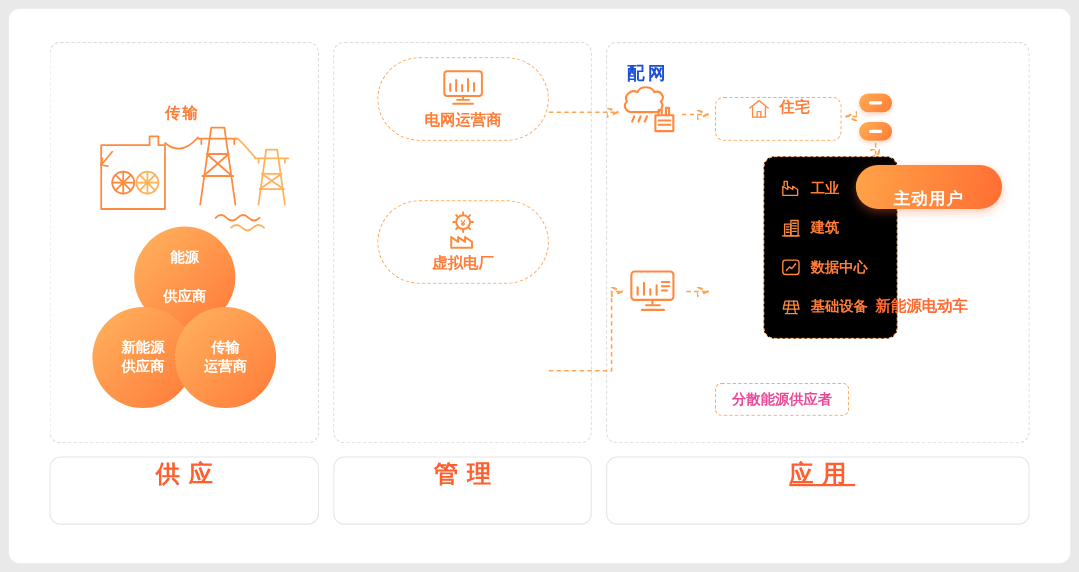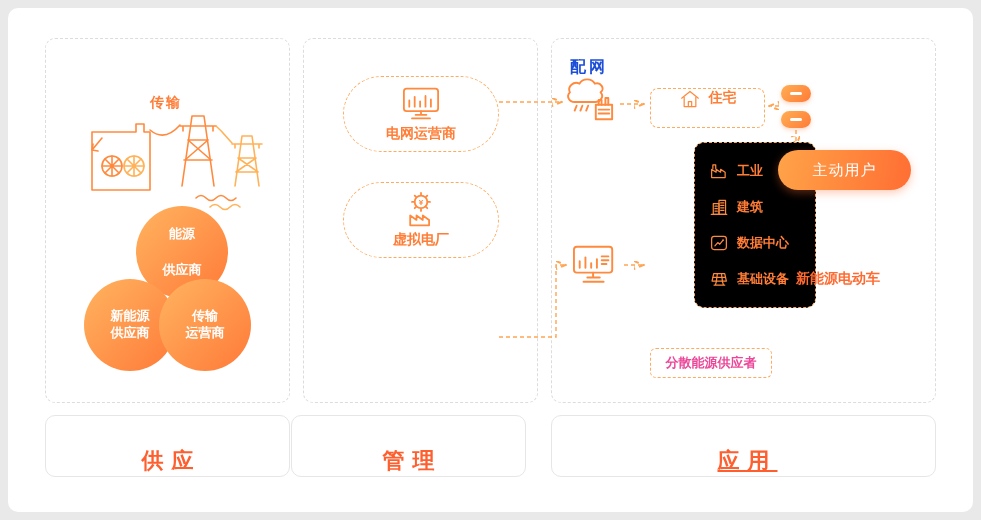--- a/index.html
+++ b/index.html
@@ -6,49 +6,49 @@
   body { margin: 0; background: #e9e9e9; font-family: "Liberation Sans", sans-serif; }
   .canvas { position: relative; width: 981px; height: 520px; background: #e9e9e9; overflow: hidden; }
   .card { position: absolute; left: 8px; top: 8px; width: 965px; height: 504px; background: #ffffff; border-radius: 10px; }
 
   .panel { position: absolute; border: 1px dashed #dcdcdc; border-radius: 10px; background: #ffffff; }
   .panel-supply { left: 45px; top: 38px; width: 245px; height: 365px; }
   .panel-manage { left: 303px; top: 38px; width: 235px; height: 365px; }
   .panel-apply  { left: 551px; top: 38px; width: 385px; height: 365px; }
 
   .footer { position: absolute; top: 415px; height: 62px; border: 1px solid #e6e6e6; border-radius: 10px;
-            background: #fff; display: flex; align-items: flex-end; justify-content: center;
+            background: #fff; display: flex; align-items: flex-start; justify-content: center;
             font-size: 22px; font-weight: bold; color: #ff5f2e; }
   .footer span { letter-spacing: 8px; margin-right: -8px; }
   .f-supply { left: 45px; width: 245px; }
-  .f-manage { left: 291px; width: 235px; }
+  .f-manage { left: 303px; width: 235px; }
   .f-apply  { left: 551px; width: 385px; text-decoration: underline; }
 
   .badge { position: absolute; left: 45px; top: 46px; width: 92px; height: 34px;
            background: linear-gradient(100deg, #ffa94d, #ff7a38);
            border-radius: 6px 17px 17px 0; color: #fff; font-size: 15px; font-weight: bold;
            display: flex; align-items: center; justify-content: center;
            box-shadow: 0 3px 8px rgba(255,122,56,.35); }
   .badge span { letter-spacing: 3px; margin-right: -3px; }
 
   .trans-label { position: absolute; left: 150px; top: 94px; color: #ff7d36; font-weight: bold; font-size: 14px; letter-spacing: 2px; }
   .illus { position: absolute; left: 78px; top: 106px; }
 
   .circle { position: absolute; width: 92px; height: 92px; border-radius: 50%;
             display: flex; flex-direction: column; align-items: center; justify-content: center;
             color: #fff; font-size: 13px; font-weight: bold; line-height: 1.3;
             background: linear-gradient(135deg, #ffb45f, #ff7a38); }
-  .c1 { left: 136px; top: 206px; z-index: 4; gap: 19px; }
+  .c1 { left: 122px; top: 206px; z-index: 4; gap: 19px; }
   .c2 { left: 84px;  top: 279px; z-index: 5; }
   .c3 { left: 159px; top: 279px; z-index: 6; }
 
   .m-node { position: absolute; left: 343px; width: 156px; border: 1px dashed #ffaa5e; border-radius: 42px;
             background: #fff; display: flex; flex-direction: column; align-items: center; justify-content: center;
             gap: 3px; z-index: 3; }
-  .m1 { top: 76px;  height: 76px; }
+  .m1 { top: 52px;  height: 76px; }
   .m2 { top: 182px; height: 76px; }
   .m3 { top: 296px; height: 82px; }
   .m-label { color: #ff7d36; font-size: 14px; font-weight: bold; }
 
   .dist-label { position: absolute; left: 570px; top: 57px; font-size: 16px; font-weight: bold; color: #1d4ed8; letter-spacing: 3px; z-index: 3; }
   .cloud-pos { position: absolute; left: 564px; top: 76px; z-index: 3; }
   .residence { position: absolute; left: 650px; top: 88px; width: 115px; height: 40px;
                border: 1px dashed #ffaa5e; border-radius: 8px; background: #fff;
                display: flex; align-items: flex-start; justify-content: center; gap: 8px;
                color: #ff7d36; font-weight: bold; font-size: 14px; z-index: 3; }
@@ -60,22 +60,22 @@
   .pill .bar { width: 12px; height: 2.5px; background: #fff; border-radius: 2px; }
   .pill1 { left: 781px; top: 85px; }
   .pill2 { left: 781px; top: 111px; }
 
   .group-box { position: absolute; left: 650px; top: 142px; width: 122px; height: 166px;
                border: 1px dashed #ffaa5e; border-radius: 10px; background: #000000;
                display: flex; flex-direction: column; justify-content: space-around;
                padding: 10px 6px 10px 14px; z-index: 3; margin-left: 44px; }
   .group-row { display: flex; align-items: center; gap: 8px; color: #ff7d36; font-size: 13px; font-weight: bold; }
 
-  .btn { position: absolute; left: 778px; width: 133px; color: #fff; font-weight: normal;
-         display: flex; flex-direction: column; align-items: center; justify-content: center;
+  .btn { position: absolute; left: 778px; width: 133px; color: #fff; font-weight: bold;
+         display: flex; flex-direction: column; align-items: center; justify-content: flex-end;
          background: linear-gradient(100deg, #ffa348, #ff6e33);
          box-shadow: 0 3px 9px rgba(255,110,51,.35); z-index: 3; }
   .btn-active { top: 150px; height: 40px; border-radius: 20px; font-size: 15px; letter-spacing: 1px; }
   .btn-ev { top: 203px; height: 54px; border-radius: 14px; font-size: 13px; line-height: 1.45; }
   .ev-caption { position: absolute; left: 796px; top: 270px; width: 133px; text-align: left;
                 color: #ff6a30; font-size: 14px; font-weight: bold; z-index: 3; }
 
   .monitor2-pos { position: absolute; left: 570px; top: 243px; z-index: 3; }
   .distributed { position: absolute; left: 650px; top: 348px; width: 122px; height: 30px;
                  border: 1px dashed #ffaa5e; border-radius: 6px; background: #fff;

